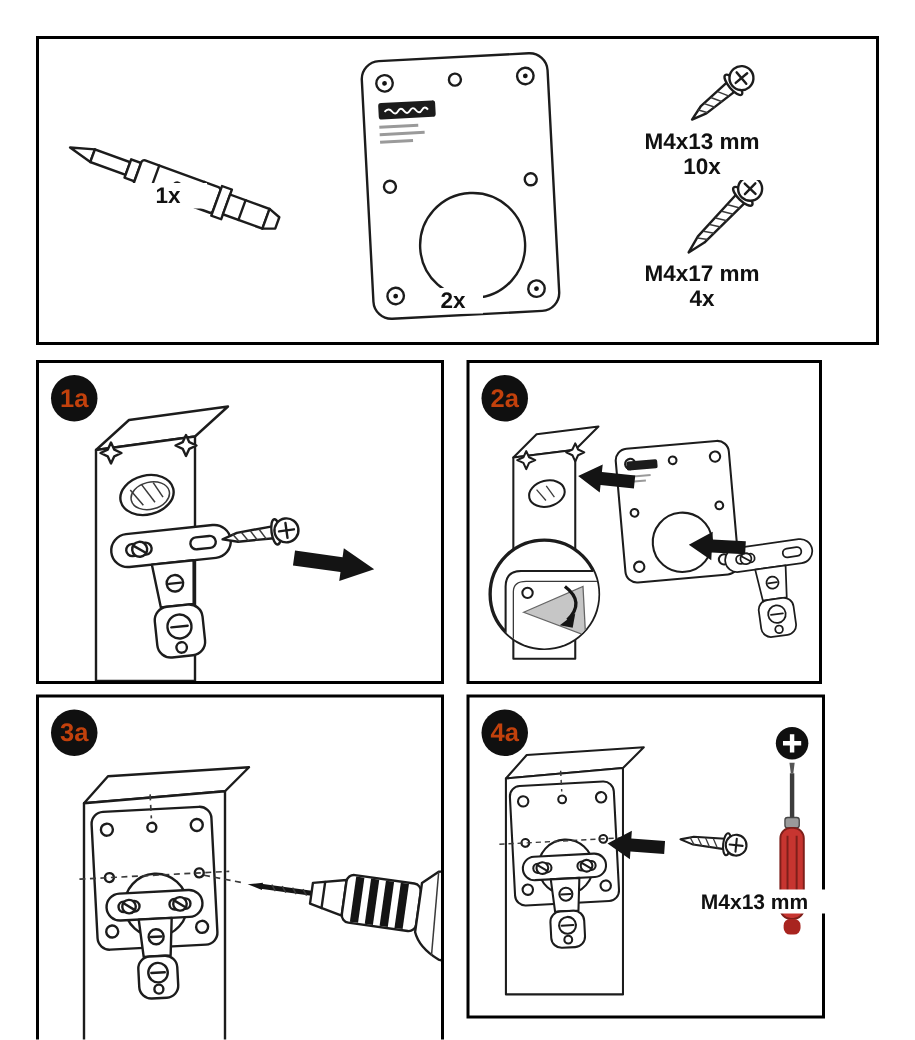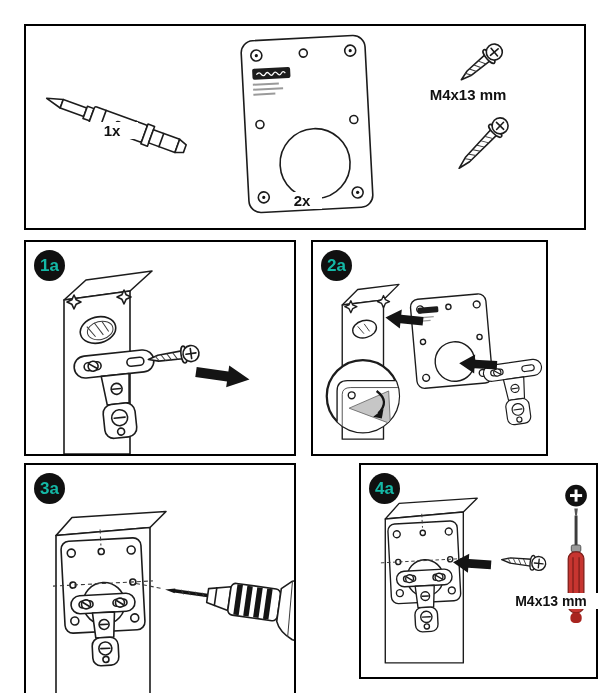--- a/index.html
+++ b/index.html
@@ -6,21 +6,21 @@
   html,body { background:#ffffff; }
   .sheet { position:relative; width:610px; height:693px; background:#fff;
            font-family:"Liberation Sans", sans-serif; color:#111; }
   .panel { position:absolute; background:#fff; border:2px solid #000; }
   .panel > svg { position:absolute; left:0; top:0; width:100%; height:100%; display:block; }
   .qty { position:absolute; font-weight:bold; font-size:15px; color:#111;
          text-align:center; line-height:1.15; background:#fff; }
   .small-lbl { position:absolute; font-weight:bold; font-size:14px; color:#111;
          text-align:center; background:#fff; }
   .badge { position:absolute; top:8px; left:8px; width:31px; height:31px; border-radius:50%;
-           background:#101010; color:#14b8a6; font-weight:bold; font-size:17px;
+           background:#101010; color:#c2410c; font-weight:bold; font-size:17px;
            line-height:31px; text-align:center; z-index:5; }
   svg .ln   { stroke:#1c1c1c; stroke-width:1.6; fill:none; stroke-linecap:round; stroke-linejoin:round; }
   svg .fw   { stroke:#1c1c1c; stroke-width:1.6; fill:#ffffff; stroke-linejoin:round; }
   svg .fb   { fill:#141414; stroke:none; }
   svg .thin { stroke:#3a3a3a; stroke-width:1; fill:none; }
   svg .dash { stroke:#3a3a3a; stroke-width:1.1; fill:none; stroke-dasharray:4 3; }
   svg .gray { fill:#c6c6c6; stroke:#666; stroke-width:1; }
 </style>
 </head>
 <body>
@@ -101,20 +101,23 @@
         <circle class="fw" cx="-3" cy="0" r="8"></circle>
         <g class="ln">
           <line x1="-8" y1="0" x2="2" y2="0"></line>
           <line x1="-3" y1="-5" x2="-3" y2="5"></line>
         </g>
       </g>
     </svg>
     <div class="qty" style="left:60px; top:96px; width:52px;">1x</div>
     <div class="qty" style="left:256px; top:166px; width:40px;">2x</div>
     <div class="qty" style="left:362px; top:60px; width:160px;">M4x13 mm</div>
+    <div class="qty" style="left:362px; top:77px; width:160px;">10x</div>
+    <div class="qty" style="left:362px; top:148px; width:160px;">M4x17 mm</div>
+    <div class="qty" style="left:362px; top:165px; width:160px;">4x</div>
   </section>
 
   <section class="panel" style="left:24px; top:240px; width:272px; height:216px;">
     <div class="badge">1a</div>
     <svg viewBox="0 0 268 212">
       <g>
         <polygon class="fw" points="38,58 60,38 126,29 104,49"></polygon>
         <polygon class="fw" points="38,58 104,49 104,212 38,212"></polygon>
       </g>
       <g transform="translate(72,88) rotate(-14)">
@@ -289,21 +292,21 @@
         <rect class="fb" x="74" y="-15.2" width="5.5" height="30.4"></rect>
         <rect class="fb" x="84" y="-15.2" width="5.5" height="30.4"></rect>
         <rect class="fb" x="94" y="-15.2" width="5.5" height="30.4"></rect>
         <path class="fw" d="M108,-17 L118,-26 Q140,-31 158,-26 L174,-18 L174,38 L126,32 Q112,26 108,16 Z"></path>
         <path class="thin" d="M118,-26 L121,30"></path>
         <path class="thin" d="M134,-29 L137,33"></path>
       </g>
     </svg>
   </section>
 
-  <section class="panel" style="left:311px; top:463px; width:239px; height:216px;margin-left:48px;">
+  <section class="panel" style="left:311px; top:463px; width:239px; height:216px;">
     <div class="badge">4a</div>
     <svg viewBox="0 0 271 212">
       <g>
         <polygon class="fw" points="28,46 44,28 134,22 118,38"></polygon>
         <polygon class="fw" points="28,46 118,38 118,212 28,212"></polygon>
       </g>
       <g transform="translate(73,96) rotate(-3)">
         <rect class="fw" x="-40" y="-46" width="80" height="92" rx="8"></rect>
         <g class="ln">
           <circle cx="-30" cy="-34" r="4"></circle>

